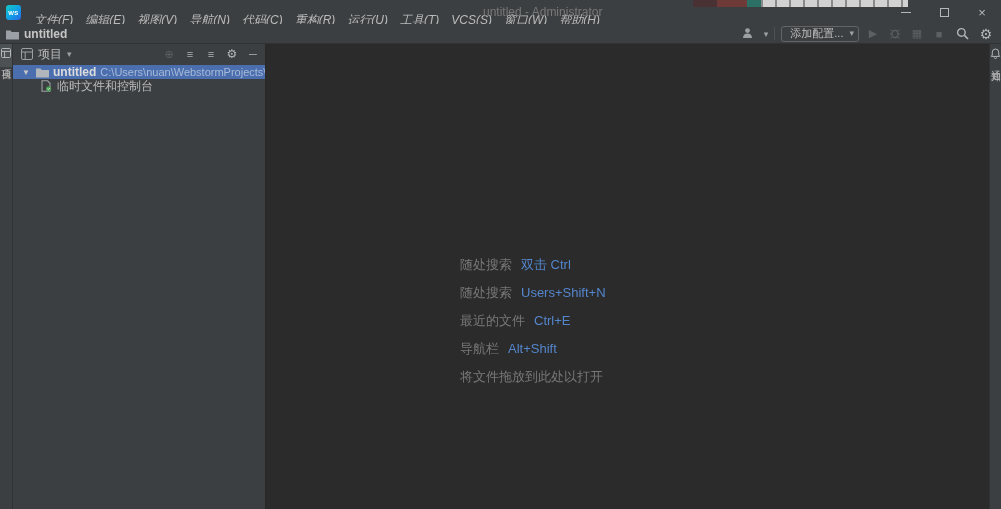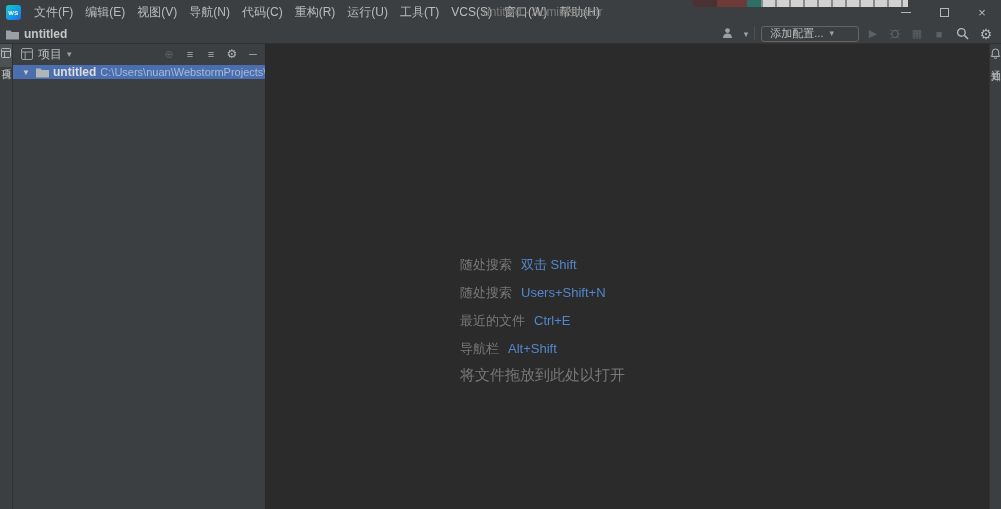--- a/index.html
+++ b/index.html
@@ -12,21 +12,21 @@
   .abs { position:absolute; }
 
   
   .titlebar { left:0; top:0; width:1001px; height:24px; background:#3c3f41; }
   .logo {
     left:6px; top:5px; width:15px; height:15px; border-radius:3px;
     background:linear-gradient(135deg,#14c9c1 0%,#0f9ee8 55%,#2a64e0 100%);
     display:flex; align-items:center; justify-content:center;
     color:#fff; font-size:6px; font-weight:bold; letter-spacing:0.5px;
   }
-  .menubar { left:28px; top:0; height:24px; display:flex; align-items:center; }
+  .menubar { left:28px; top:8px; height:24px; display:flex; align-items:center;font-style:italic; }
   .menu-item { color:#bbbbbb; font-size:12px; padding:3px 6px; border-radius:2px; cursor:default; }
   .win-title { top:5px; left:453px; color:#787878; font-size:12px;padding-left:30px; }
   .win-controls { right:0; top:0; height:24px; display:flex; }
   .win-btn { width:38px; height:24px; display:flex; align-items:center; justify-content:center; }
   .glyph-min { width:10px; height:1px; background:#b6b6b6; display:block; }
   .glyph-max { width:9px; height:9px; border:1px solid #b6b6b6; display:block; }
   .glyph-close { color:#b6b6b6; font-size:13px; line-height:1; }
 
   
   .sliver { left:693px; top:0; width:215px; height:7px; display:flex; overflow:hidden; }
@@ -38,21 +38,21 @@
 
   
   .toolbar { left:0; top:24px; width:1001px; height:20px; background:#3c3f41;
     border-bottom:1px solid #323232; }
   .crumb { left:6px; top:27px; display:flex; align-items:center; gap:5px;
     color:#c5c5c5; font-size:12px; font-weight:bold; }
   .tb-right { right:6px; top:24px; height:19px; display:flex; align-items:center; gap:6px; }
   .tb-sep { width:1px; height:13px; background:#515151; }
   .caret { color:#9da0a3; font-size:9px; }
   .combo {
-    height:16px; padding:0 24px 1px 8px; border:1px solid #646464; border-radius:3px;
+    height:16px; padding:0 4px 1px 8px; border:1px solid #646464; border-radius:3px;
     color:#bbbbbb; font-size:11px; display:flex; align-items:center; gap:6px; background:#3c3f41;
   }
   .dim-ic { color:#5c6164; font-size:11px; width:16px; text-align:center; }
   .tb-ic { width:18px; height:18px; display:flex; align-items:center; justify-content:center; border-radius:3px; }
   .gear-glyph { color:#b4b6b8; font-size:14px; line-height:1; }
 
   
   .leftstripe { left:0; top:44px; width:13px; height:465px; background:#3c3f41;
     border-right:1px solid #323232; }
   .rightstripe { right:0; top:44px; width:12px; height:465px; background:#3c3f41;
@@ -79,21 +79,21 @@
   .t-name { font-weight:bold; color:#dcdcdc; }
   .t-path { color:#a7bad8; font-size:11px; }
   .indent1 { padding-left:26px; }
   .ic16 { width:14px; height:14px; flex:none; display:flex; align-items:center; justify-content:center; }
 
   
   .hints { left:460px; top:258px; display:flex; flex-direction:column; gap:15px; }
   .hint-row { display:flex; align-items:center; gap:9px; font-size:13px; line-height:13px; }
   .hint-label { color:#787878; }
   .hint-keys { color:#5486cd; }
-  .drop-hint { color:#787878; font-size:15px;font-family:Liberation Mono, monospace; }
+  .drop-hint { color:#787878; font-size:13px; }
   svg { display:block; }
 </style>
 </head>
 <body>
 
 <div id="app">
 
   <div class="abs titlebar">
     <div class="abs logo">WS</div>
     <div class="menubar abs">
@@ -214,27 +214,37 @@
       <div class="tree-row selected" style="padding-left:8px;">
         <span class="tw-caret">▼</span>
         <span class="ic16">
           <svg width="13" height="11" viewBox="0 0 13 11">
               <path d="M0 1.5 h4.5 l1.2 1.5 H13 v7.5 H0 Z" fill="#b0b6bc"></path>
             </svg>
         </span>
         <span class="t-name">untitled</span>
         <span class="t-path">C:\Users\nuan\WebstormProjects\untitled</span>
       </div>
+      <div class="tree-row indent1">
+        <span class="ic16">
+          <svg width="12" height="12" viewBox="0 0 12 12">
+            <path d="M2 0.8 h5.5 L10 3.3 V11.2 H2 Z" fill="none" stroke="#9da0a3" stroke-width="1.1"></path>
+            <circle cx="8.6" cy="8.8" r="2.6" fill="#499c54"></circle>
+            <path d="M7.4 8.8 l0.9 0.9 1.5 -1.7" stroke="#dff0e0" stroke-width="0.9" fill="none"></path>
+          </svg>
+        </span>
+        <span>临时文件和控制台</span>
+      </div>
     </div>
   </div>
 
   <div class="abs hints">
     <div class="hint-row">
       <span class="hint-label">随处搜索</span>
-      <span class="hint-keys">双击 Shift</span>
+      <span class="hint-keys">双击 Ctrl</span>
     </div>
     <div class="hint-row">
       <span class="hint-label">随处搜索</span>
       <span class="hint-keys">Users+Shift+N</span>
     </div>
     <div class="hint-row">
       <span class="hint-label">最近的文件</span>
       <span class="hint-keys">Ctrl+E</span>
     </div>
     <div class="hint-row">

